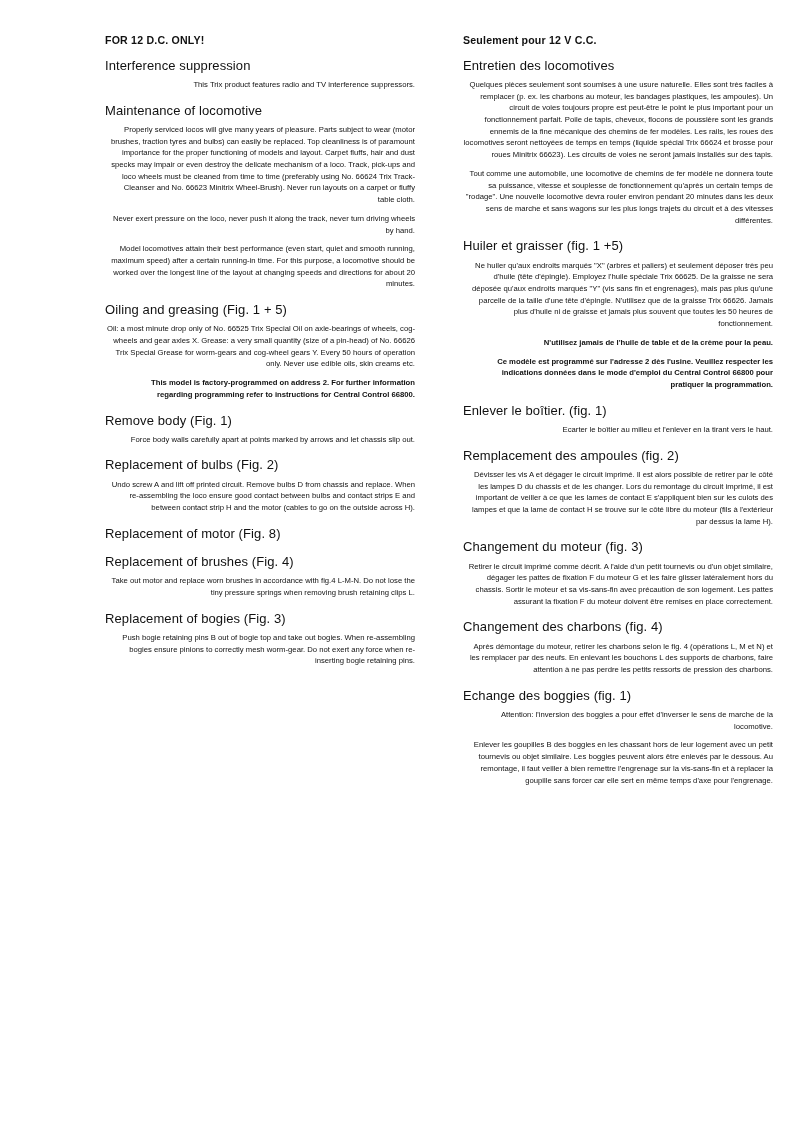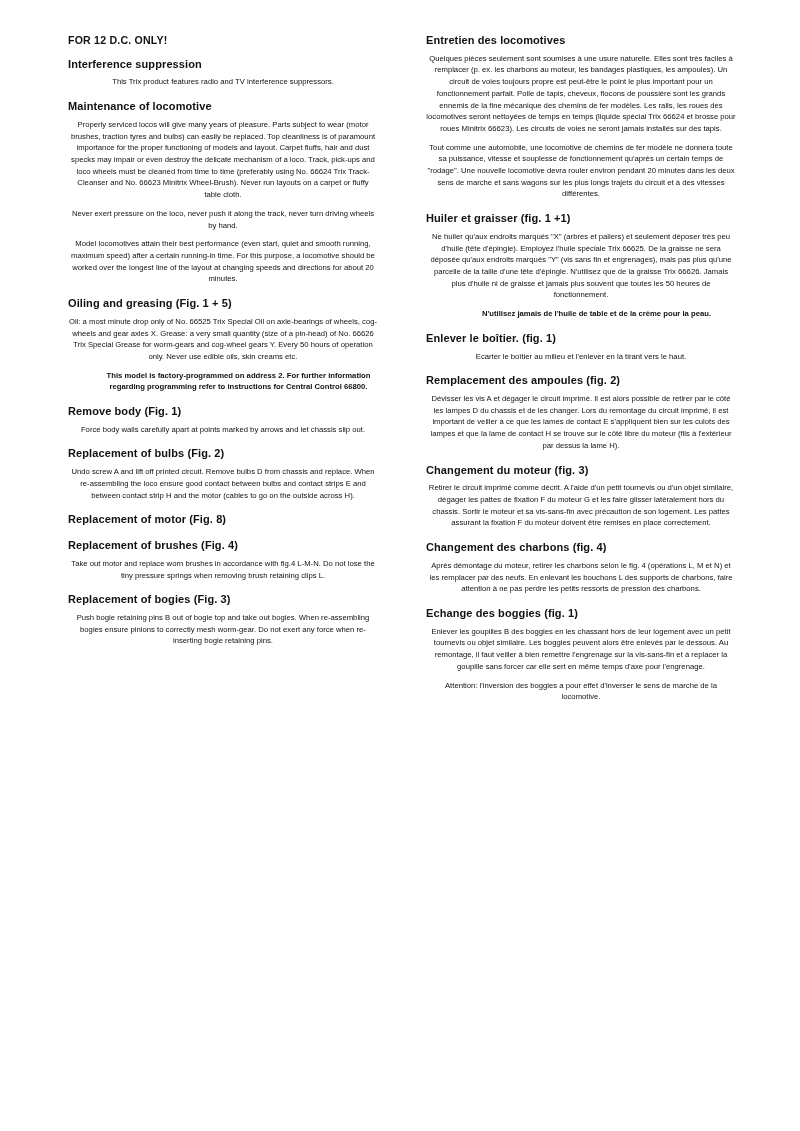--- a/index.html
+++ b/index.html
@@ -12,54 +12,54 @@
     height: 1131px;
     font-family: "Liberation Sans", sans-serif;
     color: #111111;
     -webkit-font-smoothing: antialiased;
   }
   .page {
     position: relative;
     width: 741px;
     height: 1131px;
     box-sizing: border-box;
-    padding: 34px 46px 0 68px;
+    padding: 34px 46px 0 105px;
   }
   .columns {
     display: flex;
     flex-direction: row;
     gap: 48px;
     align-items: flex-start;
   }
   .col {
     width: 310px;
     flex: 0 0 310px;
   }
   h1.doc-head {
     font-size: 10.6px;
     font-weight: bold;
     letter-spacing: 0.2px;
     margin: 0 0 11px 0;
     line-height: 1.2;
   }
   h2.sec-head {
-    font-size: 11px;
-    font-weight: bold;
+    font-size: 13px;
+    font-weight: normal;
     letter-spacing: 0.1px;
     margin: 0 0 5px 0;
     line-height: 1.25;
   }
   .sec {
     margin-bottom: 12px;
   }
   p.para {
     font-size: 7.7px;
     line-height: 1.52;
     margin: 0 0 7px 0;
-    text-align: center;
+    text-align: right;
   }
   p.para:last-child {
     margin-bottom: 0;
   }
   p.para.bold {
     font-weight: bold;
     margin-left: 31px;
   }
 </style>
 </head>
@@ -108,32 +108,34 @@
         <p class="para">Take out motor and replace worn brushes in accordance with fig.4 L-M-N. Do not lose the tiny pressure springs when removing brush retaining clips L.</p>
       </div>
 
       <div class="sec">
         <h2 class="sec-head">Replacement of bogies (Fig. 3)</h2>
         <p class="para">Push bogie retaining pins B out of bogie top and take out bogies. When re-assembling bogies ensure pinions to correctly mesh worm-gear. Do not exert any force when re-inserting bogie retaining pins.</p>
       </div>
     </div>
 
     <div class="col">
+      <h1 class="doc-head">Seulement pour 12 V C.C.</h1>
 
 
       <div class="sec">
         <h2 class="sec-head">Entretien des locomotives</h2>
         <p class="para">Quelques pièces seulement sont soumises à une usure naturelle. Elles sont très faciles à remplacer (p. ex. les charbons au moteur, les bandages plastiques, les ampoules). Un circuit de voies toujours propre est peut-être le point le plus important pour un fonctionnement parfait. Poile de tapis, cheveux, flocons de poussière sont les grands ennemis de la fine mécanique des chemins de fer modèles. Les rails, les roues des locomotives seront nettoyées de temps en temps (liquide spécial Trix 66624 et brosse pour roues Minitrix 66623). Les circuits de voies ne seront jamais installés sur des tapis.</p>
         <p class="para">Tout comme une automobile, une locomotive de chemins de fer modèle ne donnera toute sa puissance, vitesse et souplesse de fonctionnement qu'après un certain temps de "rodage". Une nouvelle locomotive devra rouler environ pendant 20 minutes dans les deux sens de marche et sans wagons sur les plus longs trajets du circuit et à des vitesses différentes.</p>
       </div>
 
       <div class="sec">
-        <h2 class="sec-head">Huiler et graisser (fig. 1 +1)</h2>
+        <h2 class="sec-head">Huiler et graisser (fig. 1 +5)</h2>
         <p class="para">Ne huiler qu'aux endroits marqués "X" (arbres et paliers) et seulement déposer très peu d'huile (tête d'épingle). Employez l'huile spéciale Trix 66625. De la graisse ne sera déposée qu'aux endroits marqués "Y" (vis sans fin et engrenages), mais pas plus qu'une parcelle de la taille d'une tête d'épingle. N'utilisez que de la graisse Trix 66626. Jamais plus d'huile ni de graisse et jamais plus souvent que toutes les 50 heures de fonctionnement.</p>
         <p class="para bold">N'utilisez jamais de l'huile de table et de la crème pour la peau.</p>
+        <p class="para bold">Ce modèle est programmé sur l'adresse 2 dès l'usine. Veuillez respecter les indications données dans le mode d'emploi du Central Control 66800 pour pratiquer la programmation.</p>
       </div>
 
       <div class="sec">
         <h2 class="sec-head">Enlever le boîtier. (fig. 1)</h2>
         <p class="para">Ecarter le boîtier au milieu et l'enlever en la tirant vers le haut.</p>
       </div>
 
       <div class="sec">
         <h2 class="sec-head">Remplacement des ampoules (fig. 2)</h2>
         <p class="para">Dévisser les vis A et dégager le circuit imprimé. Il est alors possible de retirer par le côté les lampes D du chassis et de les changer. Lors du remontage du circuit imprimé, il est important de veiller à ce que les lames de contact E s'appliquent bien sur les culots des lampes et que la lame de contact H se trouve sur le côté libre du moteur (fils à l'extérieur par dessus la lame H).</p>
@@ -144,19 +146,19 @@
         <p class="para">Retirer le circuit imprimé comme décrit. A l'aide d'un petit tournevis ou d'un objet similaire, dégager les pattes de fixation F du moteur G et les faire glisser latéralement hors du chassis. Sortir le moteur et sa vis-sans-fin avec précaution de son logement. Les pattes assurant la fixation F du moteur doivent être remises en place correctement.</p>
       </div>
 
       <div class="sec">
         <h2 class="sec-head">Changement des charbons (fig. 4)</h2>
         <p class="para">Après démontage du moteur, retirer les charbons selon le fig. 4 (opérations L, M et N) et les remplacer par des neufs. En enlevant les bouchons L des supports de charbons, faire attention à ne pas perdre les petits ressorts de pression des charbons.</p>
       </div>
 
       <div class="sec">
         <h2 class="sec-head">Echange des boggies (fig. 1)</h2>
+        <p class="para">Attention: l'inversion des boggies a pour effet d'inverser le sens de marche de la locomotive.</p>
         <p class="para">Enlever les goupilles B des boggies en les chassant hors de leur logement avec un petit tournevis ou objet similaire. Les boggies peuvent alors être enlevés par le dessous. Au remontage, il faut veiller à bien remettre l'engrenage sur la vis-sans-fin et à replacer la goupille sans forcer car elle sert en même temps d'axe pour l'engrenage.</p>
-        <p class="para">Attention: l'inversion des boggies a pour effet d'inverser le sens de marche de la locomotive.</p>
       </div>
     </div>
 
   </div>
 </div>
 
 </body></html>

